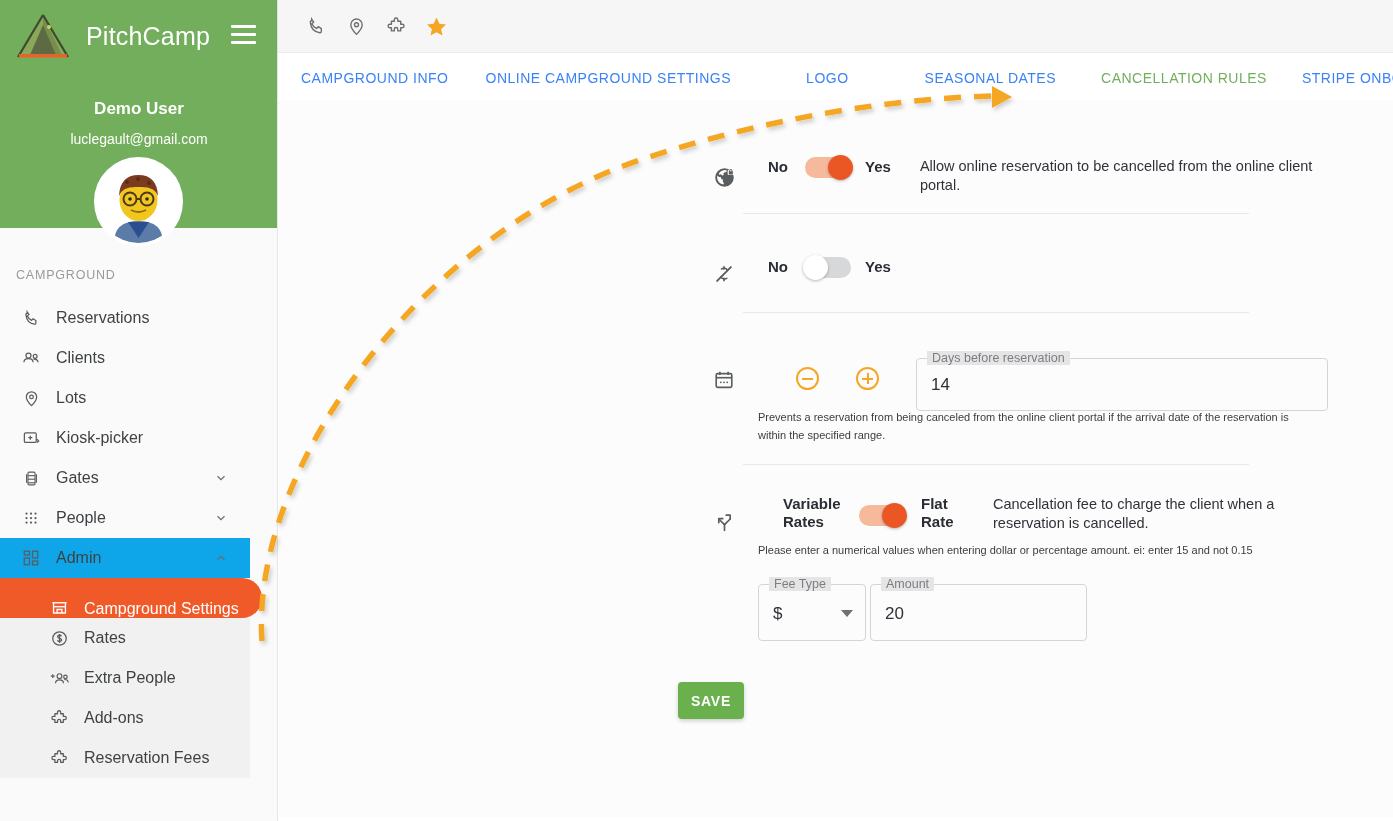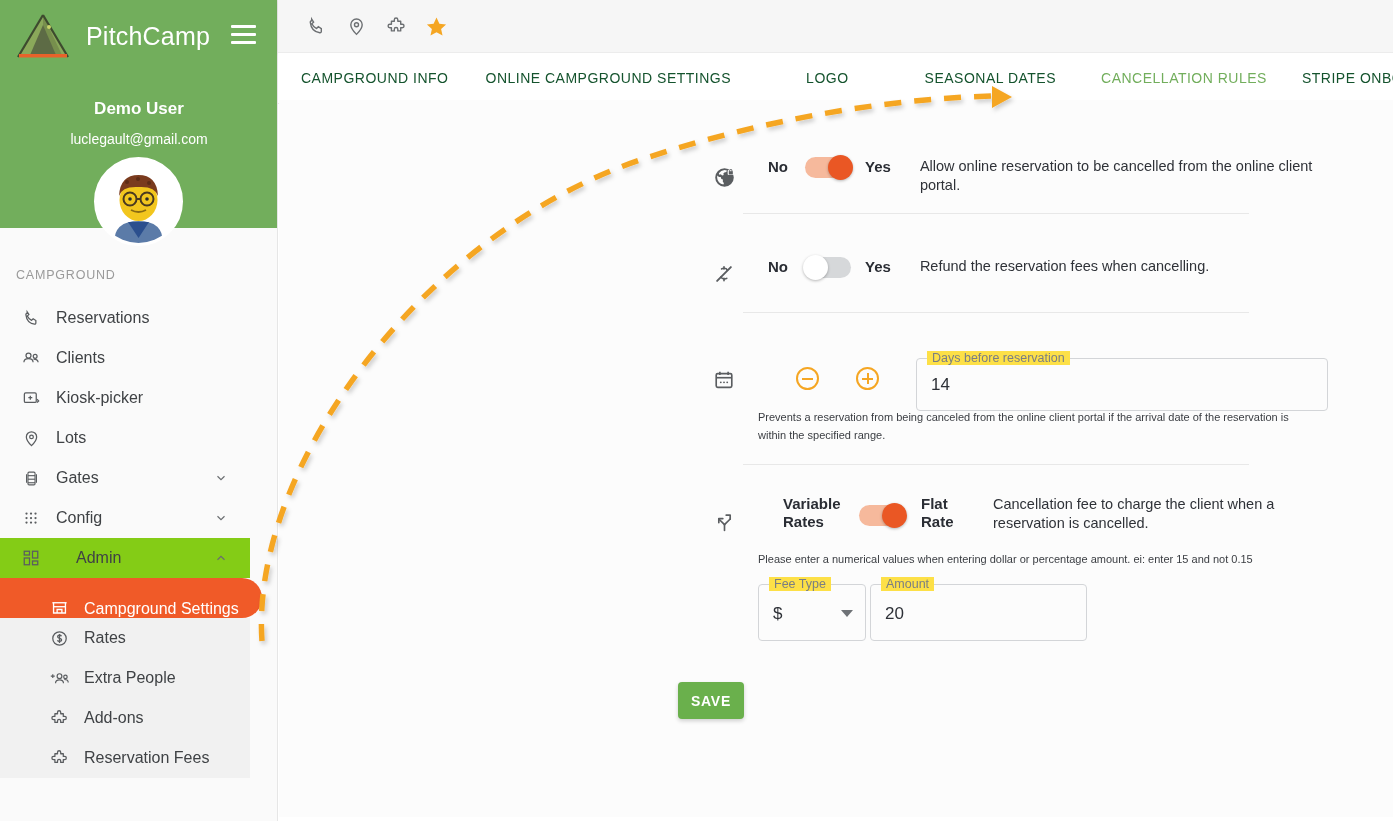--- a/index.html
+++ b/index.html
@@ -75,21 +75,21 @@
   .nav-item .ico {
     width: 22px; height: 22px; margin-right: 14px;
     display: flex; align-items: center; justify-content: center;
     color: #5a5d60; flex: 0 0 22px;
   }
   .nav-item .lbl { flex: 1 1 auto; }
   .nav-item .chev {
     margin-right: 22px; width: 14px; height: 14px;
     color: #6a6d70;
   }
-  .nav-item.expanded { background: #84cc16; gap: 20px; }
+  .nav-item.expanded { background: #0ea5e9; }
   .nav-sub {
     display: flex; align-items: center;
     height: 40px; padding-left: 48px;
     cursor: pointer; color: #3f4245; font-size: 16px;
     background: #f1f1f1;
   }
   .nav-sub .ico {
     width: 22px; height: 22px; margin-right: 14px;
     display: flex; align-items: center; justify-content: center;
     color: #5a5d60; flex: 0 0 22px;
@@ -122,21 +122,21 @@
 
   
   .tabs {
     position: absolute; left: 278px; top: 53px;
     width: 1115px; height: 51px;
     background: #ffffff;
     border-bottom: 1px solid #e9e9e9;
     display: flex; align-items: center;
   }
   .tab {
-    font-size: 14px; color: #14532d; letter-spacing: 0.5px;
+    font-size: 14px; color: #3b82f6; letter-spacing: 0.5px;
     cursor: pointer; height: 51px;
     display: flex; align-items: center;
     position: relative;
     white-space: nowrap;
   }
   .tab.active { color: #72ae5c; }
   .tab.active::after {
     content: ""; position: absolute; left: 0; right: 0; bottom: 0;
     height: 3px; background: #72ae5c;
   }
@@ -202,21 +202,21 @@
   }
 
   
   .field {
     position: relative;
     border: 1px solid #d3d5d8; border-radius: 4px;
     background: #fcfcfc;
   }
   .field > .legend {
     position: absolute; top: -8px; left: 10px;
-    background: #fde047; padding: 0 5px;
+    background: #e5e5e5; padding: 0 5px;
     font-size: 12.5px; color: #7a7e83;
     white-space: nowrap;
   }
   .field > .value {
     font-size: 17px; color: #2e3137;
     padding: 0 14px; line-height: 1;
   }
   .select-arrow {
     position: absolute; right: 12px; top: 50%;
     width: 0; height: 0; margin-top: -3px;
@@ -313,36 +313,36 @@
               <circle cx="17" cy="10" r="2.3"></circle>
               <path d="M15 13.2c3 0 5.5 1.4 5.5 3.8"></path>
             </svg>
         </span>
         <span class="lbl">Clients</span>
       </div>
 
       <div class="nav-item">
         <span class="ico">
           <svg width="19" height="19" viewBox="0 0 24 24" fill="none" stroke="currentColor" stroke-width="1.6">
+              <path d="M12 21s6.5-6.4 6.5-11A6.5 6.5 0 005.5 10c0 4.6 6.5 11 6.5 11z"></path>
+              <circle cx="12" cy="10" r="2.3"></circle>
+            </svg>
+        </span>
+        <span class="lbl">Lots</span>
+      </div>
+
+      <div class="nav-item">
+        <span class="ico">
+          <svg width="19" height="19" viewBox="0 0 24 24" fill="none" stroke="currentColor" stroke-width="1.6">
               <rect x="3" y="5" width="15" height="12" rx="1.6"></rect>
               <path d="M10.5 8.5v5M8 11h5"></path>
               <path d="M19 13l2 2-2 2"></path>
             </svg>
         </span>
         <span class="lbl">Kiosk-picker</span>
-      </div>
-
-      <div class="nav-item">
-        <span class="ico">
-          <svg width="19" height="19" viewBox="0 0 24 24" fill="none" stroke="currentColor" stroke-width="1.6">
-              <path d="M12 21s6.5-6.4 6.5-11A6.5 6.5 0 005.5 10c0 4.6 6.5 11 6.5 11z"></path>
-              <circle cx="12" cy="10" r="2.3"></circle>
-            </svg>
-        </span>
-        <span class="lbl">Lots</span>
       </div>
 
       <div class="nav-item">
         <span class="ico">
           <svg width="17" height="19" viewBox="0 0 24 24" fill="none" stroke="currentColor" stroke-width="1.6">
               <rect x="7" y="3" width="10" height="18" rx="1.6"></rect>
               <line x1="7" y1="8" x2="17" y2="8"></line>
               <line x1="7" y1="13" x2="17" y2="13"></line>
               <line x1="7" y1="18" x2="17" y2="18"></line>
               <line x1="5" y1="6" x2="5" y2="18"></line>
@@ -364,21 +364,21 @@
               <circle cx="12" cy="6" r="1.5"></circle>
               <circle cx="18" cy="6" r="1.5"></circle>
               <circle cx="6" cy="12" r="1.5"></circle>
               <circle cx="12" cy="12" r="1.5"></circle>
               <circle cx="18" cy="12" r="1.5"></circle>
               <circle cx="6" cy="18" r="1.5"></circle>
               <circle cx="12" cy="18" r="1.5"></circle>
               <circle cx="18" cy="18" r="1.5"></circle>
             </svg>
         </span>
-        <span class="lbl">Config</span>
+        <span class="lbl">People</span>
         <span class="chev">
           <svg width="14" height="14" viewBox="0 0 24 24" fill="none" stroke="currentColor" stroke-width="2">
               <polyline points="6,9 12,15 18,9"></polyline>
             </svg>
         </span>
       </div>
 
 
       <div class="nav-item expanded">
         <span class="ico">
@@ -513,21 +513,20 @@
           <path d="M8.6 15.3c.6 1.3 2.1 2.1 3.8 2.1 1 0 1.9-.2 2.6-.7"></path>
           <path d="M12 4.2v2.4M12 16.8v2.6"></path>
           <line x1="4.5" y1="19.5" x2="19.5" y2="4.5" stroke-width="2.1"></line>
         </svg>
       </span>
       <span class="toggle-label" style="margin-left:31px; width:30px;">No</span>
       <span class="switch off" style="margin-left:7px; margin-top:-1px;">
           <span class="knob"></span>
         </span>
       <span class="toggle-label" style="margin-left:14px;">Yes</span>
-      <span class="desc" style="margin-left:29px; width:404px; margin-top:-1px;">Refund the reservation fees when cancelling.</span>
     </div>
     <div class="divider" style="left:464px; top:212px; width:506px;"></div>
 
     <div class="row" style="left:432px; top:258px; width:640px;">
       <span class="row-ico" style="margin-top:9px;">
         <svg width="22" height="22" viewBox="0 0 24 24" fill="none" stroke="currentColor" stroke-width="1.8">
             <rect x="3.5" y="5" width="17" height="15" rx="1.6"></rect>
             <line x1="3.5" y1="9.5" x2="20.5" y2="9.5"></line>
             <line x1="7.5" y1="3" x2="7.5" y2="6.5"></line>
             <line x1="16.5" y1="3" x2="16.5" y2="6.5"></line>
@@ -556,21 +555,21 @@
           <polyline points="13.9,3.6 18.5,3.6 18.5,8.2"></polyline>
         </svg>
       </span>
       <span class="toggle-label" style="margin-left:46px; width:70px;">Variable Rates</span>
       <span class="switch on" style="margin-left:6px; margin-top:10px;">
           <span class="knob"></span>
         </span>
       <span class="toggle-label" style="margin-left:16px; width:52px;">Flat Rate</span>
       <span class="desc" style="margin-left:20px; width:300px;">Cancellation fee to charge the client when a reservation is cancelled.</span>
     </div>
-    <div class="hint" style="position:absolute; left:479px; top:441px; width:554px;margin-top:9px;">Please enter a numerical values when entering dollar or percentage amount. ei: enter 15 and not 0.15</div>
+    <div class="hint" style="position:absolute; left:479px; top:441px; width:554px;">Please enter a numerical values when entering dollar or percentage amount. ei: enter 15 and not 0.15</div>
 
     <div class="field" style="position:absolute; left:479px; top:484px; width:108px; height:57px;">
       <span class="legend">Fee Type</span>
       <span class="value" style="position:absolute; left:0; top:20px;">$</span>
       <span class="select-arrow"></span>
     </div>
 
     <div class="field" style="position:absolute; left:591px; top:484px; width:217px; height:57px;">
       <span class="legend">Amount</span>
       <span class="value" style="position:absolute; left:0; top:20px;">20</span>

